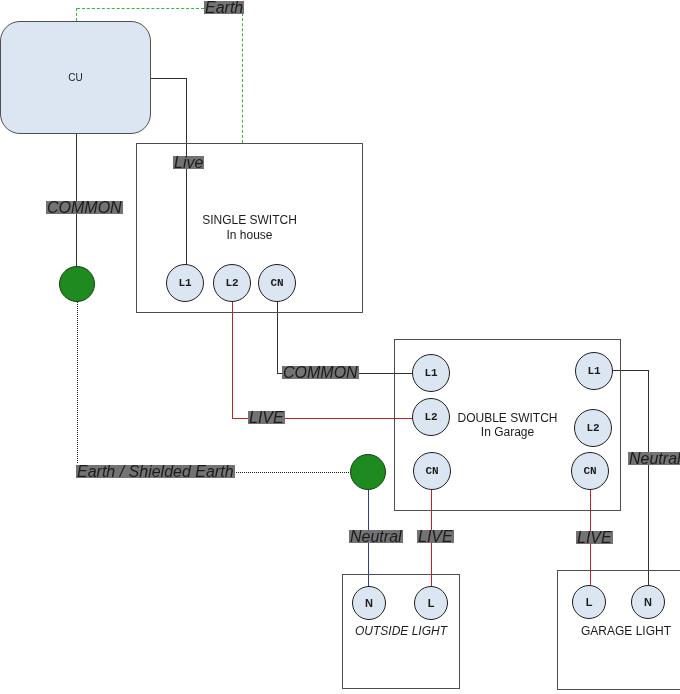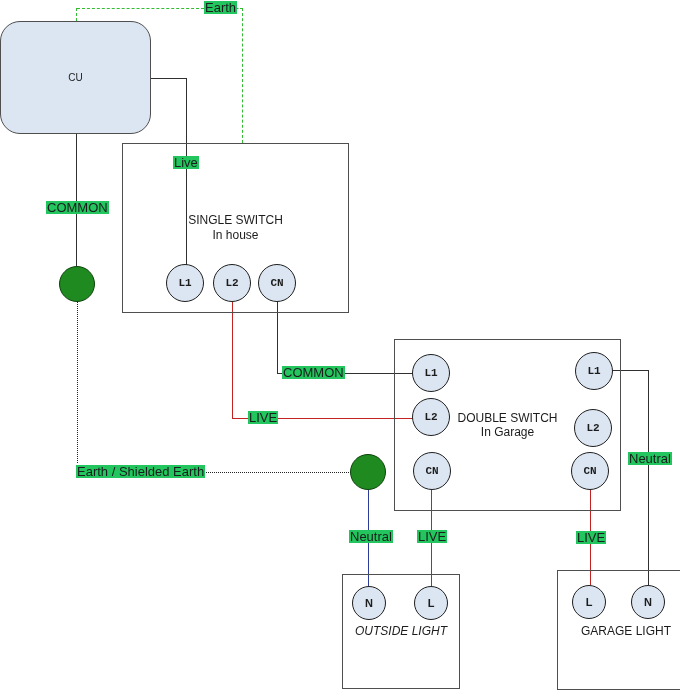--- a/index.html
+++ b/index.html
@@ -3,21 +3,21 @@
 <meta charset="utf-8">
 <style>
   html,body{margin:0;padding:0;background:#fff;}
   #diagram{
     position:relative;width:680px;height:694px;background:#ffffff;overflow:hidden;
     font-family:"Liberation Sans","DejaVu Sans",sans-serif;color:#1c1c1c;
   }
   .box{position:absolute;border:1px solid var(--box-border);background:transparent;box-sizing:border-box;}
   .cu{background:var(--box-fill);border-radius:20px;}
   .title{position:absolute;left:0;width:100%;text-align:center;font-size:12px;line-height:14px;white-space:pre;}
-  .wlabel{position:absolute;font-size:13px;line-height:13px;background:#22c55e;white-space:nowrap;padding:0 1px;}
+  .wlabel{position:absolute;font-size:16px;line-height:13px;background:#737373;white-space:nowrap;padding:0 1px;font-style:italic;}
   .wire{position:absolute;}
   .h{height:1px;}
   .v{width:1px;}
   .black{background:var(--wire-black);}
   .red{background:var(--wire-red);}
   .blue{background:var(--wire-blue);}
   .gdash-h{height:0;border-top:1px dashed var(--earth-green);}
   .gdash-v{width:0;border-left:1px dashed var(--earth-green);}
   .dot-h{height:0;border-top:1px dotted #222;}
   .dot-v{width:0;border-left:1px dotted #222;}
@@ -66,21 +66,21 @@
 
   <div class="wlabel" style="left:173px;top:156px;">Live</div>
   <div class="wlabel" style="left:46px;top:201px;">COMMON</div>
   <div class="wlabel" style="left:282px;top:366px;">COMMON</div>
   <div class="wlabel" style="left:248px;top:411px;">LIVE</div>
   <div class="wlabel" style="left:349px;top:530px;">Neutral</div>
   <div class="wlabel" style="left:417px;top:530px;">LIVE</div>
   <div class="wlabel" style="left:576px;top:531px;">LIVE</div>
   <div class="wlabel" style="left:628px;top:452px;">Neutral</div>
 
-  <div class="box" style="left:122px;top:143px;width:227px;height:170px;">
+  <div class="box" style="left:136px;top:143px;width:227px;height:170px;">
     <div class="title" style="top:69px;">SINGLE SWITCH</div>
     <div class="title" style="top:84px;">In house</div>
   </div>
 
   <div class="box" style="left:394px;top:339px;width:227px;height:172px;">
     <div class="title" style="top:71px;">DOUBLE SWITCH</div>
     <div class="title" style="top:85px;">In Garage</div>
   </div>
 
   <div class="box" style="left:342px;top:574px;width:118px;height:115px;">

